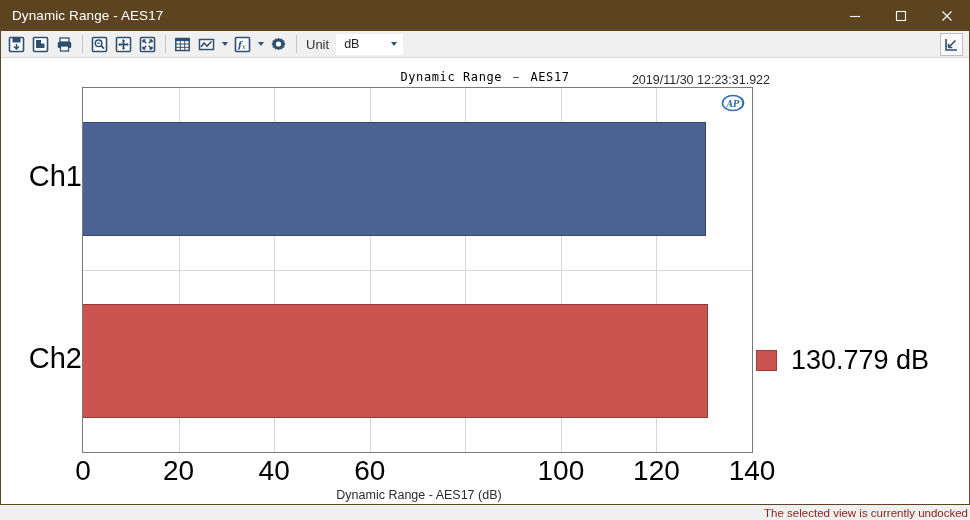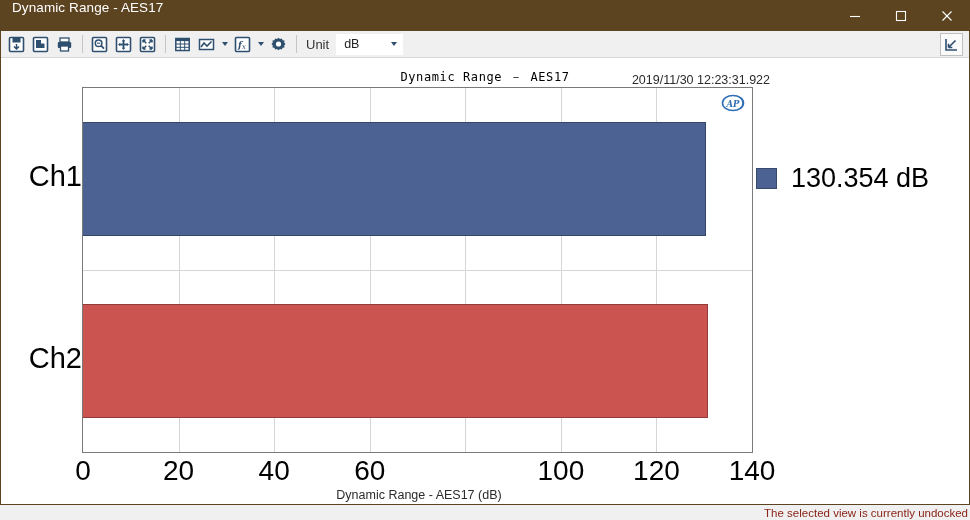--- a/index.html
+++ b/index.html
@@ -13,21 +13,21 @@
     position: relative;
     width: 970px; height: 520px;
     background: #f0f0f0;
   }
 
   
   .titlebar {
     position: absolute; left: 0; top: 0;
     width: 970px; height: 31px;
     background: #5d4420;
-    display: flex; align-items: flex-start;
+    display: flex; align-items: center;
   }
   .titlebar-text {
     color: #ffffff;
     font-size: 13.5px;
     padding-left: 12px;
     letter-spacing: 0.1px;
     white-space: nowrap;
   }
   .win-controls { margin-left: auto; display: flex; height: 31px; }
   .win-btn {
@@ -395,23 +395,23 @@
         <div class="xtick" style="left: 96.5714px;">20</div>
         <div class="xtick" style="left: 192.143px;">40</div>
         <div class="xtick" style="left: 287.714px;">60</div>
         <div class="xtick" style="left: 478.857px;">100</div>
         <div class="xtick" style="left: 574.429px;">120</div>
         <div class="xtick" style="left: 670px;">140</div>
       </div>
     <div class="xlabel">Dynamic Range - AES17 (dB)</div>
 
     <div class="legend">
-      <div class="legend-row" id="leg0" style="top: 74px;">
-        <span class="legend-swatch" id="sw0" style="background: rgb(75, 98, 147);"></span>
-        <span class="legend-text">130.354 dB</span>
+      <div class="legend-row" id="leg1" style="top: 256px;">
+        <span class="legend-swatch" id="sw1" style="background: rgb(203, 84, 80);"></span>
+        <span class="legend-text">130.779 dB</span>
       </div>
     </div>
   </div>
 
   <div class="frame-edge"></div>
 
   <div class="statusbar">
     <span class="status-text">The selected view is currently undocked</span>
   </div>
 

